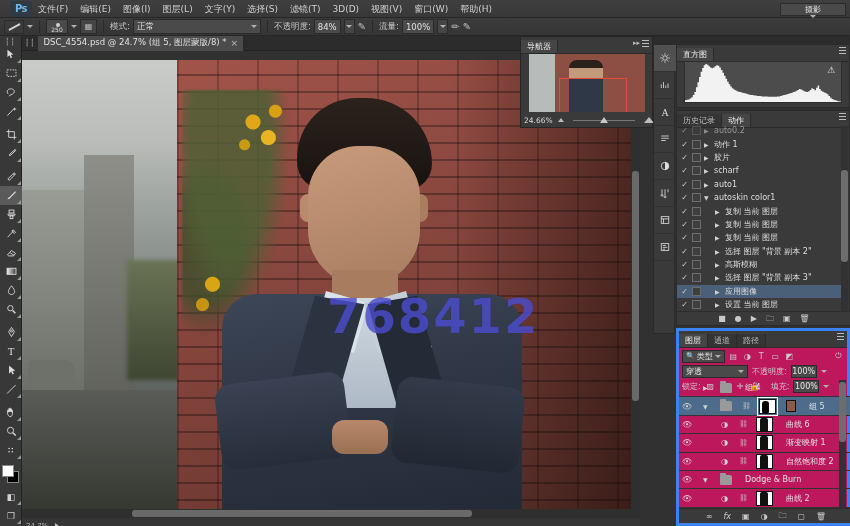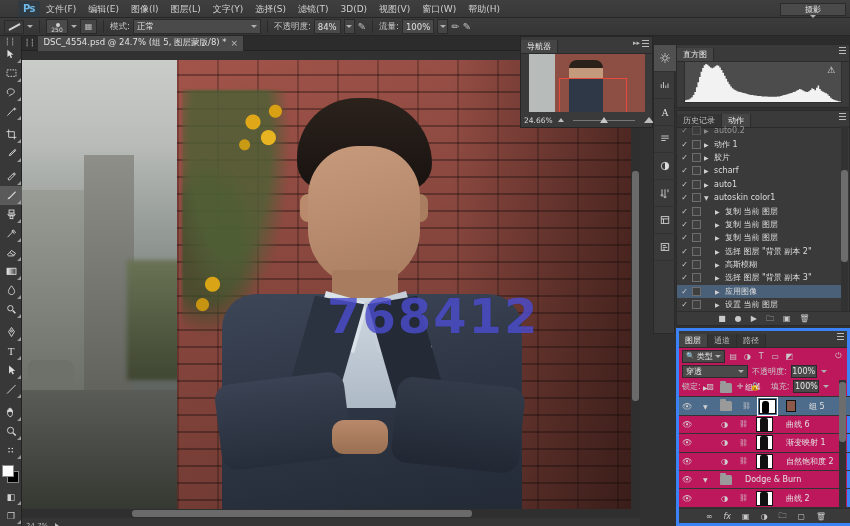--- a/index.html
+++ b/index.html
@@ -14,21 +14,21 @@
   #app { position:relative; width:850px; height:526px; background:#313131; }
 
   
   .menubar {
     position:absolute; left:0; top:0; width:850px; height:18px;
     background: linear-gradient(#3f3f3f,#383838);
     border-bottom:1px solid #262626;
     display:flex; align-items:center;
   }
   .ps-logo {
-    width:22px; height:16px; margin-left:18px;
+    width:22px; height:16px; margin-left:10px;
     display:flex; align-items:center; justify-content:center;
     color:#6fb9e8; font-weight:bold; font-size:10px;
     background:#2f3a42; border-radius:2px;
     letter-spacing:-0.5px;
   }
   .menu-item {
     padding:0 6px; height:16px; line-height:16px;
     color:#cfcfcf; font-size:9px; white-space:nowrap;
   }
 

